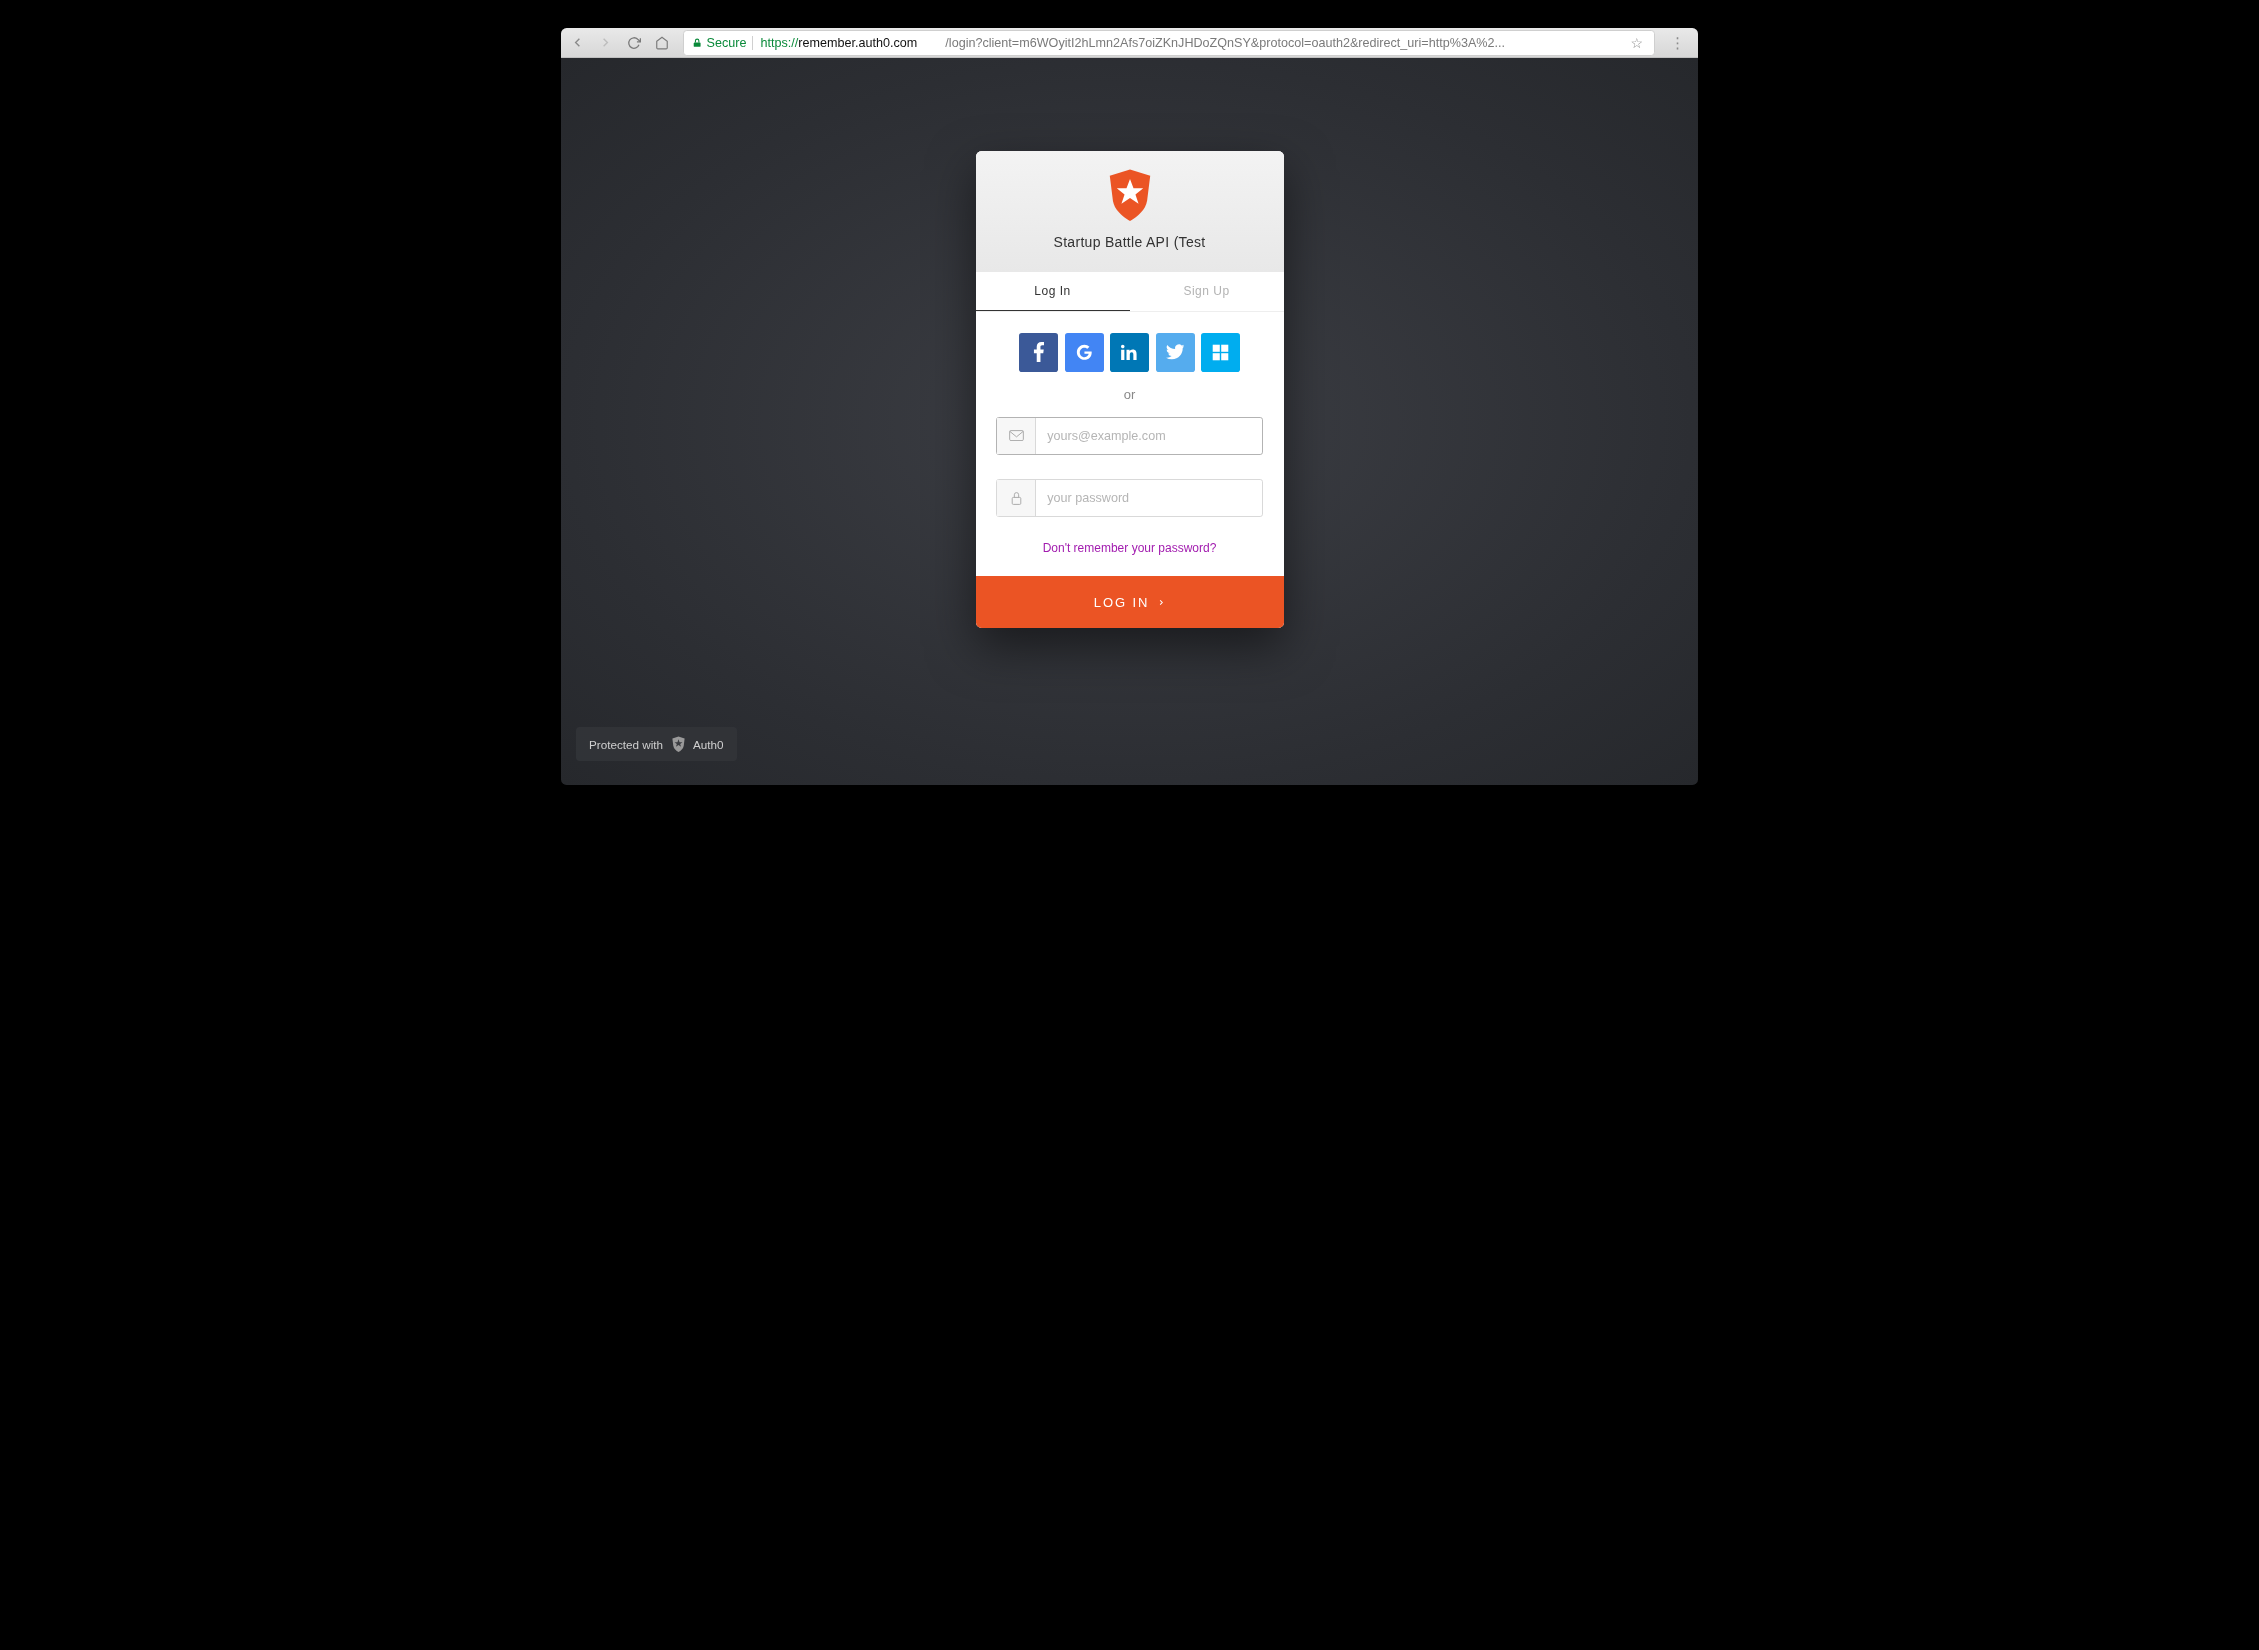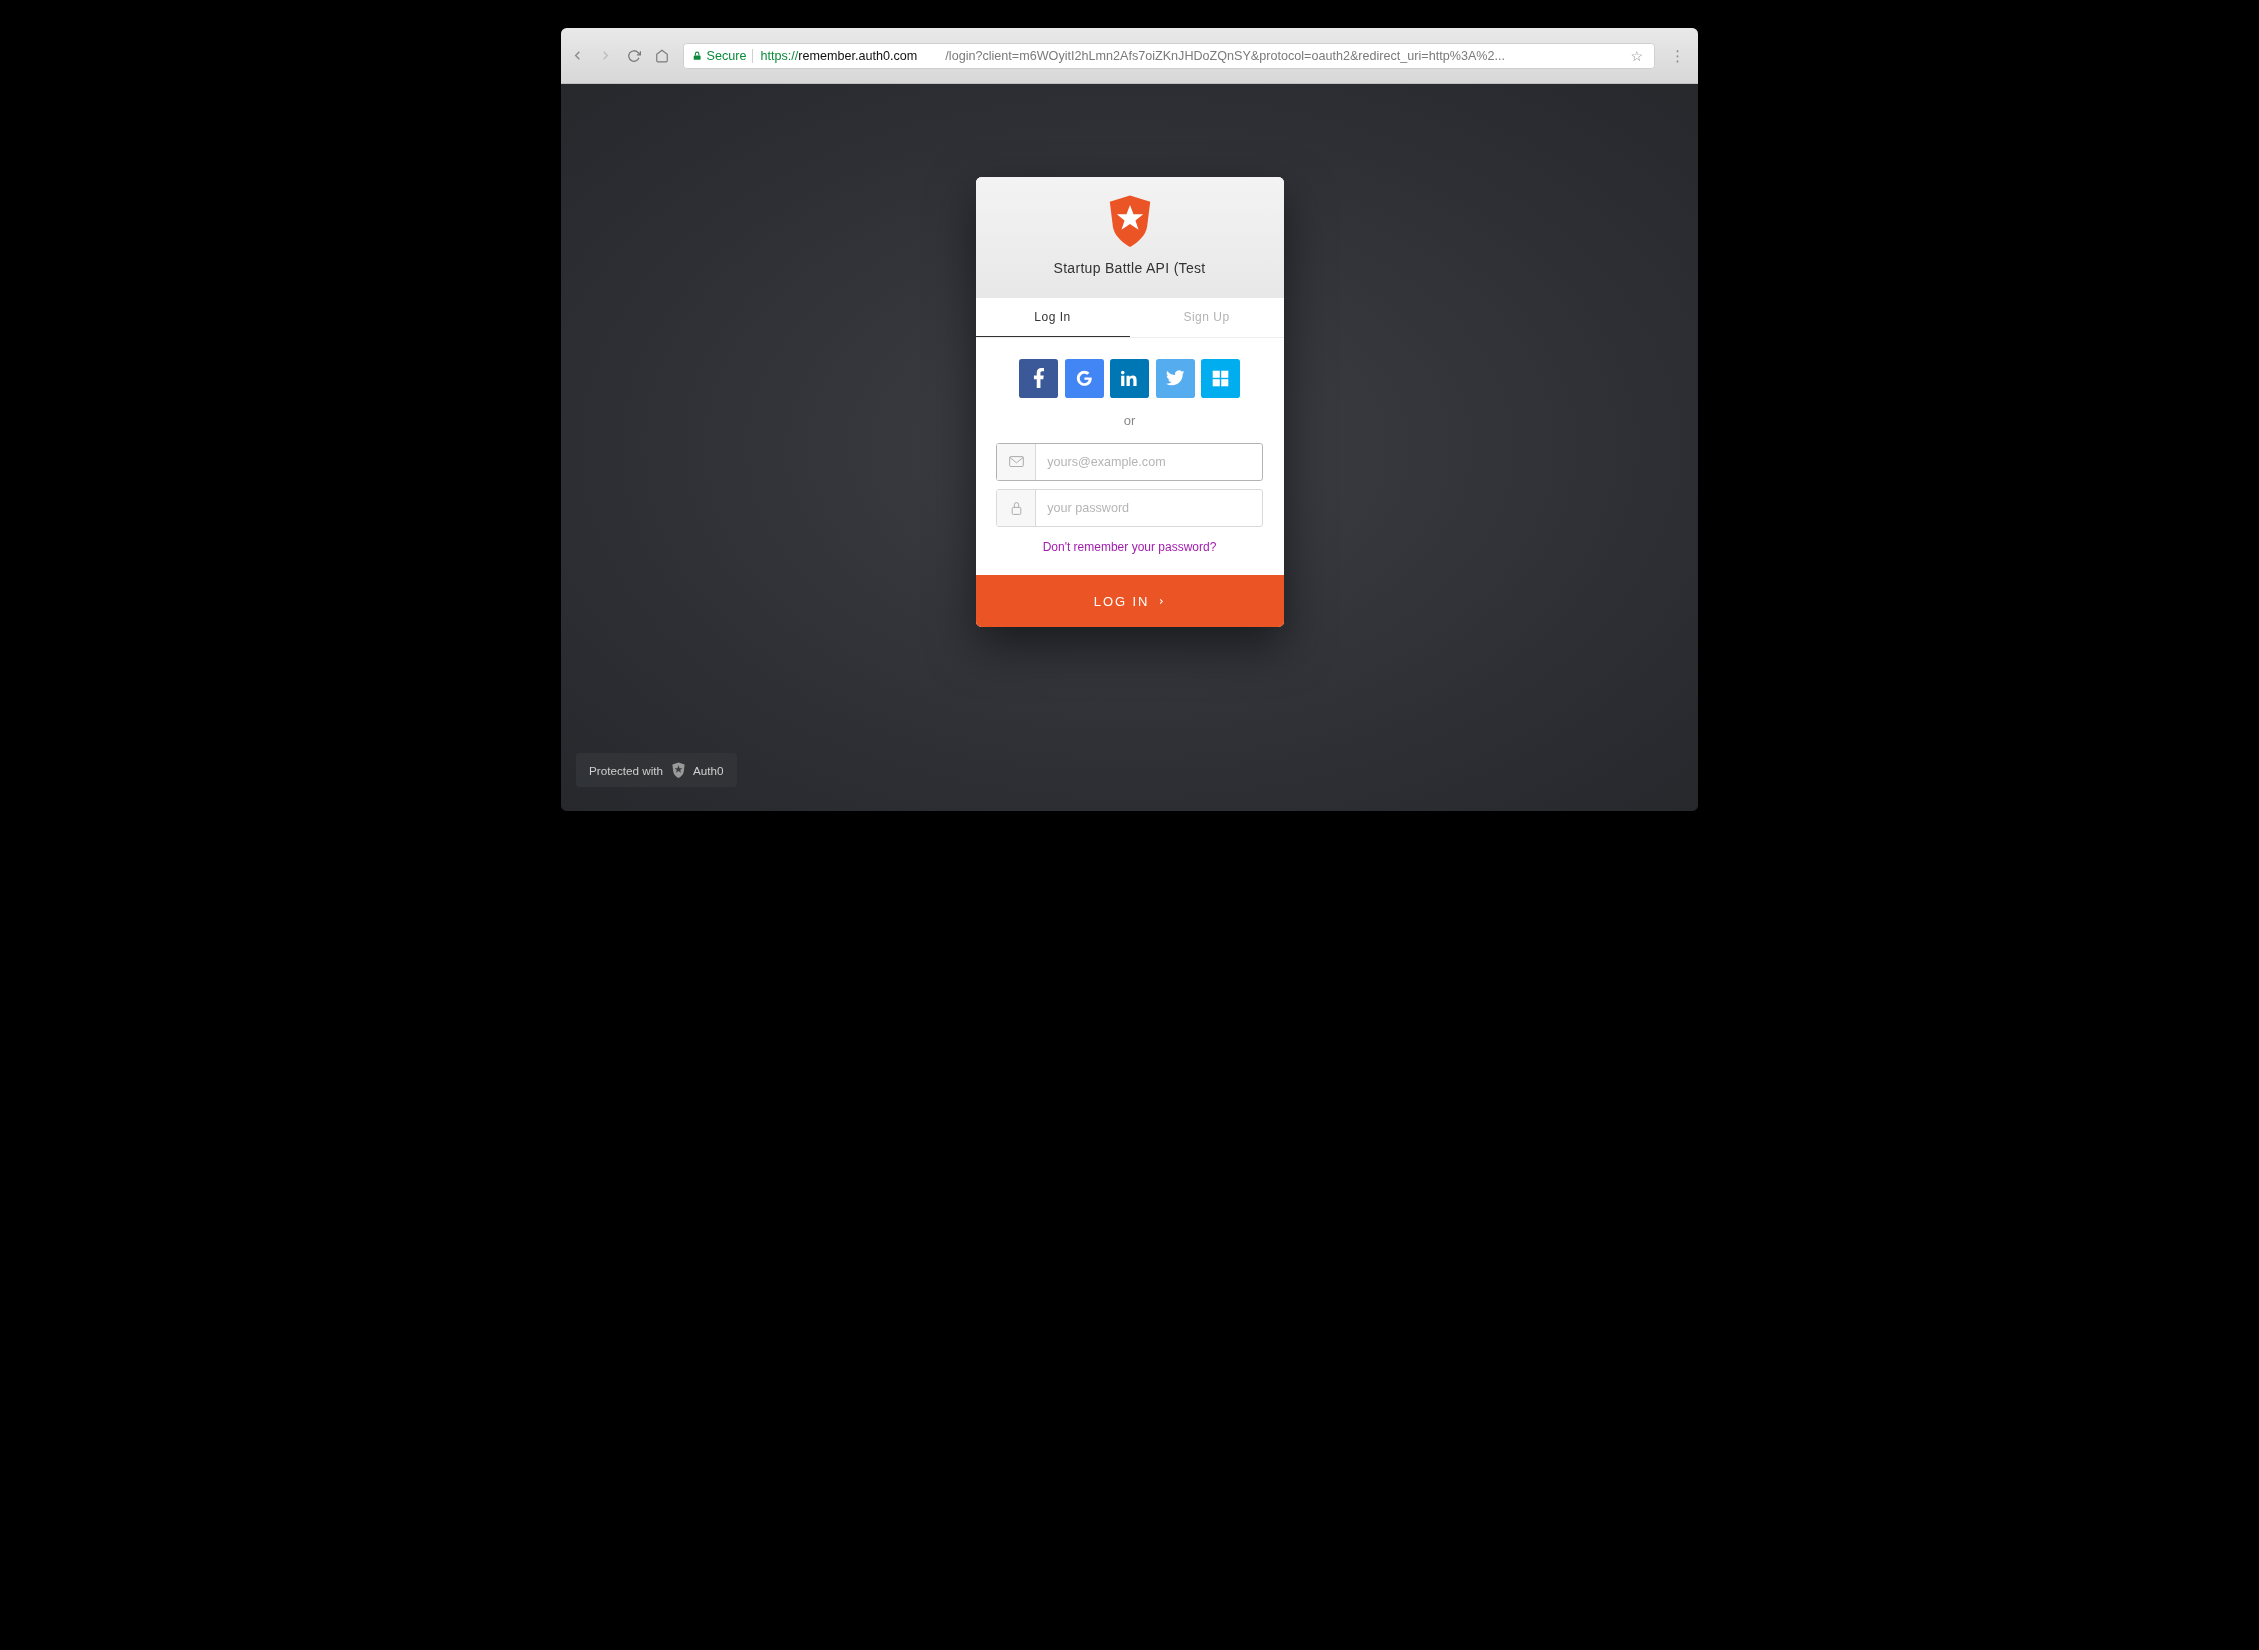--- a/index.html
+++ b/index.html
@@ -24,21 +24,21 @@
   
   .tab-strip{background:linear-gradient(#3b3c3e,#2c2d2f);height:35px;display:flex;align-items:flex-end;padding:0 7.5px;position:relative;}
   .traffic{display:flex;gap:7.5px;align-items:center;height:100%;padding-left:5.6px;padding-right:9.3px;}
   .traffic span{width:11.2px;height:11.2px;border-radius:50%;display:block;}
   .tl-close{background:#ff5f57;}
   .tl-min{background:#febc2e;}
   .tl-max{background:#28c840;}
   .tab{background:linear-gradient(#e4e4e4,#d6d6d6);height:28px;border-radius:5.6px 5.6px 0 0;padding:0 26px 0 9.3px;display:flex;align-items:center;gap:7.5px;color:#6b6b6b;font-size:11.7px;position:relative;min-width:196px;}
   .tab .tab-close{position:absolute;right:7.5px;color:#999;font-size:12px;}
   .profile-name{position:absolute;right:13px;top:0;height:100%;display:flex;align-items:center;color:#e6e6e6;font-size:12px;}
-  .toolbar{background:linear-gradient(#e9e9e9,#d7d7d7);height:56px;display:flex;align-items:center;padding:0 9.3px;gap:11.2px;border-bottom:0.9px solid #bfbfbf;}
+  .toolbar{background:linear-gradient(#e9e9e9,#d7d7d7);height:30px;display:flex;align-items:center;padding:0 9.3px;gap:11.2px;border-bottom:0.9px solid #bfbfbf;}
   .nav-btn{color:#8a8a8a;font-size:15px;width:17px;text-align:center;}
   .url-bar{flex:1;background:#fff;border:0.9px solid #cfcfcf;border-radius:3.7px;height:26px;display:flex;align-items:center;padding:0 7.5px;font-size:12.6px;color:#555;overflow:hidden;white-space:nowrap;}
   .secure{color:#0a8a3a;display:flex;align-items:center;gap:4.7px;padding-right:5.6px;border-right:0.9px solid #d0d0d0;margin-right:7.5px;}
   .url-host{color:#111;}
   .url-path{color:#7a7a7a;margin-left:28px;}
   .star{color:#8a8a8a;font-size:14px;margin-left:5.6px;margin-right:3.7px;}
   .menu-dots{color:#8a8a8a;font-size:15px;padding:0 3.7px;}
 
   
   .viewport{background:radial-gradient(ellipse at center,#3d3f45 0%,#2c2e33 70%,#26282c 100%);min-height:727px;position:relative;display:flex;align-items:flex-start;justify-content:center;padding-top:93px;}
@@ -53,21 +53,21 @@
   .lock-tab.active{color:#333;border-bottom:0.9px solid #333;font-weight:500;}
   .lock-body{padding:20.5px 20.5px 17px;}
   .social-row{display:flex;justify-content:center;gap:6.5px;margin-bottom:15px;}
   .social-btn{width:39px;height:39px;border-radius:2.8px;display:flex;align-items:center;justify-content:center;color:#fff;cursor:pointer;}
   .sb-fb{background:var(--facebook);}
   .sb-gg{background:var(--google);}
   .sb-li{background:var(--linkedin);}
   .sb-tw{background:var(--twitter);}
   .sb-ms{background:var(--windows);}
   .sep{text-align:center;color:#888;font-size:13px;margin-bottom:15px;}
-  .field{display:flex;border:0.9px solid var(--border);border-radius:2.8px;margin-bottom:8px;background:#fff;}
+  .field{display:flex;border:0.9px solid var(--border);border-radius:2.8px;margin-bottom:24px;background:#fff;}
   .field.focused{border-color:#b3b3b3;}
   .field .icon{width:39px;background:#f7f7f7;border-right:0.9px solid var(--border);display:flex;align-items:center;justify-content:center;color:#aaa;}
   .field input{flex:1;border:0;outline:0;padding:11.2px 11.2px;font-size:12.6px;color:#333;background:transparent;}
   .field input::placeholder{color:#b5b5b5;}
   .forgot{text-align:center;font-size:12px;color:#a21caf;margin:13px 0 3.7px;cursor:pointer;}
   .submit{background:var(--orange);color:#fff;text-align:center;padding:18.6px 0;font-size:13px;letter-spacing:1.9px;font-weight:500;cursor:pointer;display:flex;align-items:center;justify-content:center;gap:7.5px;}
 
   
   .badge{position:absolute;left:15px;bottom:24px;background:rgba(50,52,56,.9);color:#cfcfcf;font-size:11.7px;padding:8.4px 13px;border-radius:3.7px;display:flex;align-items:center;gap:7.5px;}
   .badge-logo{width:15px;height:17px;}

